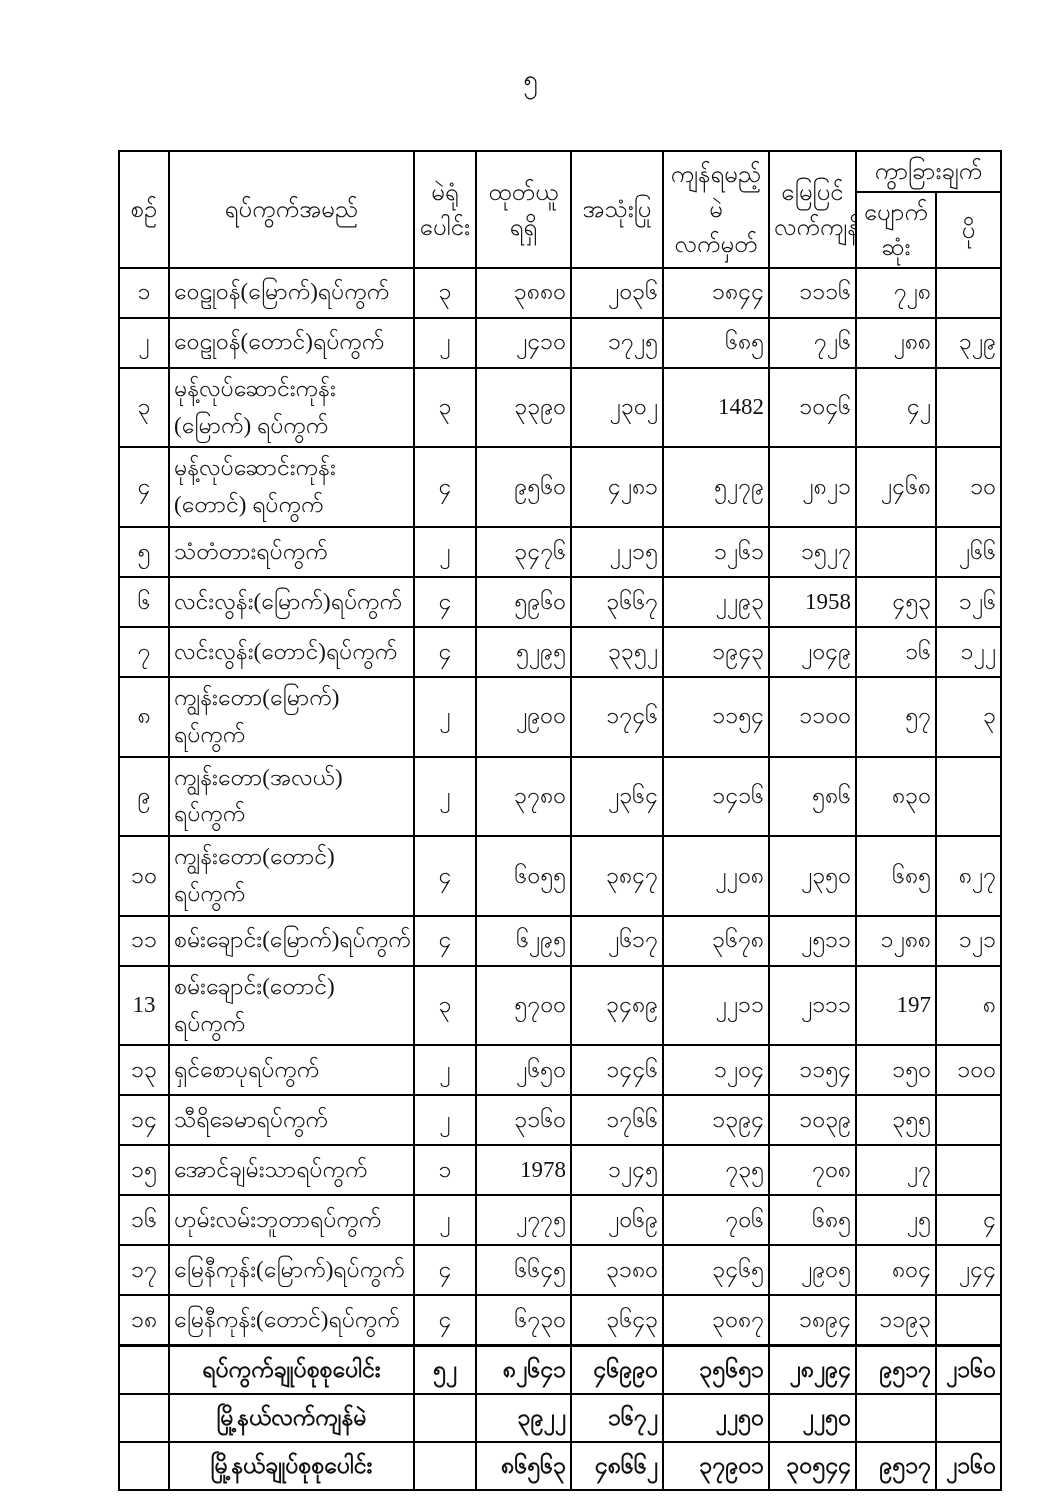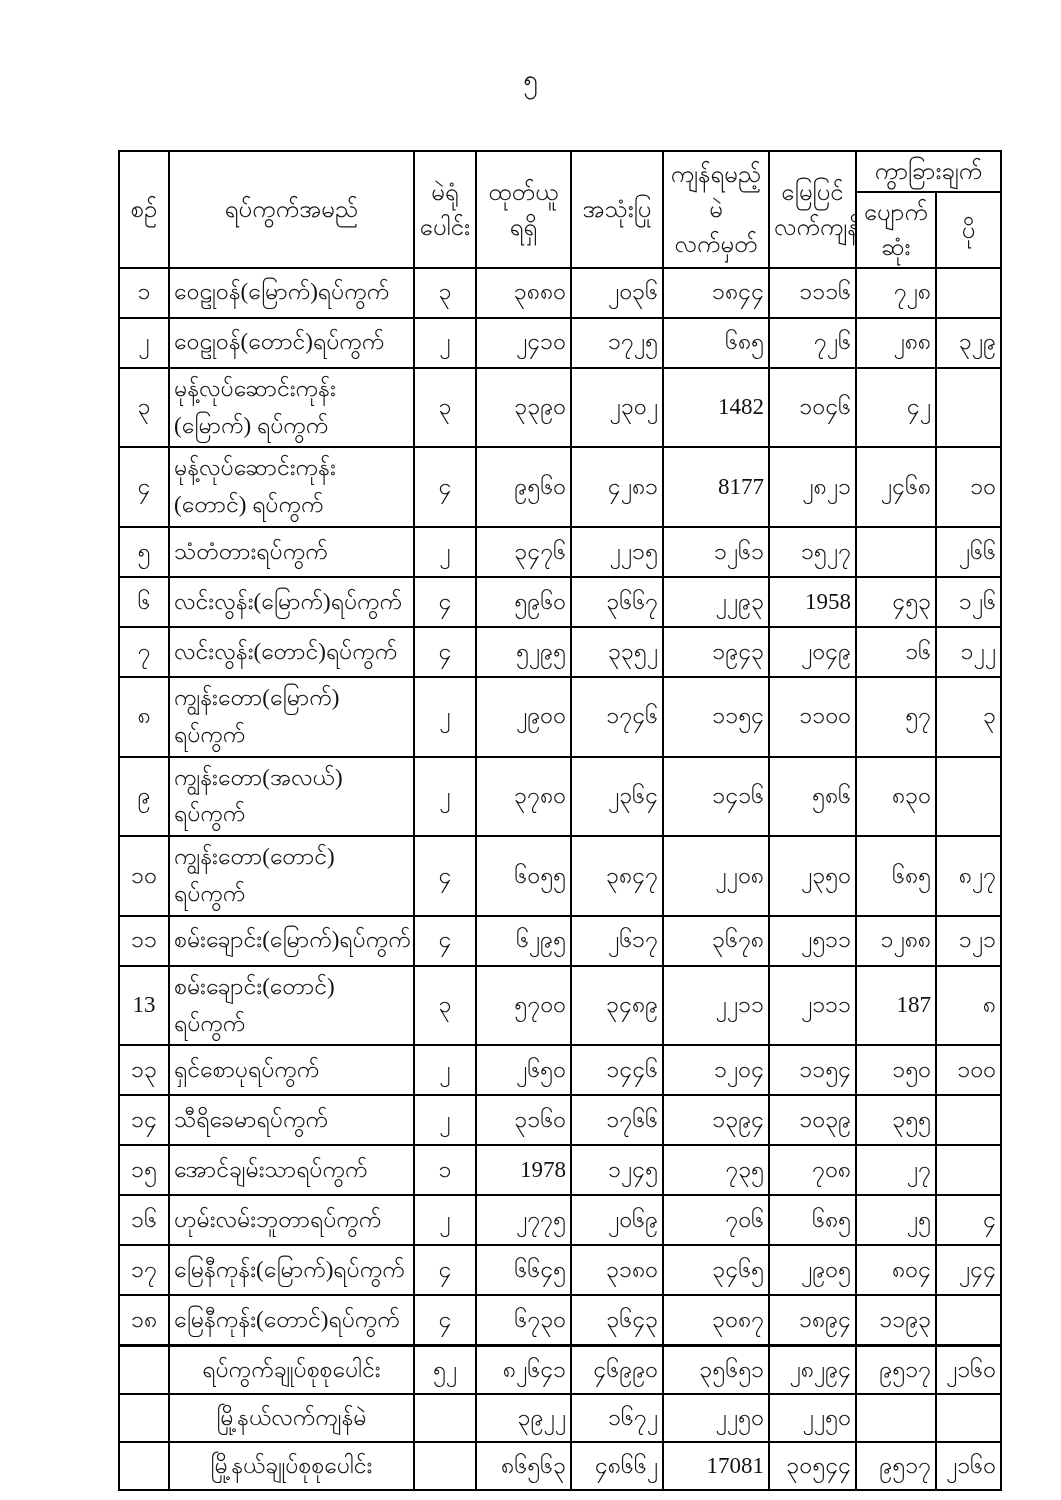--- a/index.html
+++ b/index.html
@@ -43,21 +43,21 @@
     white-space: pre-line;
     font-size: 24px;
     line-height: 1.45;
     height: 34px;
   }
   tr.hdr-sub th { height: 66px; }
   td.c-center { text-align: center; }
   td.c-name   { text-align: left; padding-left: 9px; border-radius: 23px; }
   td.c-num    { text-align: right; padding-right: 14px; }
   tbody tr td { height: 44px; }
-  tr.summary td { font-weight: normal; height: 42px; }
+  tr.summary td { font-weight: bold; height: 42px; }
   td.c-label  { text-align: center; font-weight: bold; }
   tr.summary-first td { border-top: 3px solid #000000; }
 </style>
 </head>
 <body>
 
 <div class="page">
 
   <div class="page-number">၅</div>
 
@@ -127,21 +127,21 @@
           <td class="c-num">၁၀၄၆</td>
           <td class="c-num">၄၂</td>
           <td class="c-num"></td>
         </tr>
         <tr>
           <td class="c-center">၄</td>
           <td class="c-name">မုန့်လုပ်ဆောင်းကုန်း (တောင်) ရပ်ကွက်</td>
           <td class="c-center">၄</td>
           <td class="c-num">၉၅၆၀</td>
           <td class="c-num">၄၂၈၁</td>
-          <td class="c-num">8177</td>
+          <td class="c-num">၅၂၇၉</td>
           <td class="c-num">၂၈၂၁</td>
           <td class="c-num">၂၄၆၈</td>
           <td class="c-num">၁၀</td>
         </tr>
         <tr>
           <td class="c-center">၅</td>
           <td class="c-name">သံတံတားရပ်ကွက်</td>
           <td class="c-center">၂</td>
           <td class="c-num">၃၄၇၆</td>
           <td class="c-num">၂၂၁၅</td>
@@ -217,21 +217,21 @@
           <td class="c-num">၁၂၁</td>
         </tr>
         <tr>
           <td class="c-center">13</td>
           <td class="c-name">စမ်းချောင်း(တောင်) ရပ်ကွက်</td>
           <td class="c-center">၃</td>
           <td class="c-num">၅၇၀၀</td>
           <td class="c-num">၃၄၈၉</td>
           <td class="c-num">၂၂၁၁</td>
           <td class="c-num">၂၁၁၁</td>
-          <td class="c-num">187</td>
+          <td class="c-num">197</td>
           <td class="c-num">၈</td>
         </tr>
         <tr>
           <td class="c-center">၁၃</td>
           <td class="c-name">ရှင်စောပုရပ်ကွက်</td>
           <td class="c-center">၂</td>
           <td class="c-num">၂၆၅၀</td>
           <td class="c-num">၁၄၄၆</td>
           <td class="c-num">၁၂၀၄</td>
           <td class="c-num">၁၁၅၄</td>
@@ -314,21 +314,21 @@
           <td class="c-num">၂၂၅၀</td>
           <td class="c-num"></td>
           <td class="c-num"></td>
         </tr>
         <tr class="summary">
           <td class="c-center"></td>
           <td class="c-label">မြို့နယ်ချုပ်စုစုပေါင်း</td>
           <td class="c-center"></td>
           <td class="c-num">၈၆၅၆၃</td>
           <td class="c-num">၄၈၆၆၂</td>
-          <td class="c-num">17081</td>
+          <td class="c-num">၃၇၉၀၁</td>
           <td class="c-num">၃၀၅၄၄</td>
           <td class="c-num">၉၅၁၇</td>
           <td class="c-num">၂၁၆၀</td>
         </tr>
       </tbody>
   </table>
 
 </div>
 
 </body></html>

